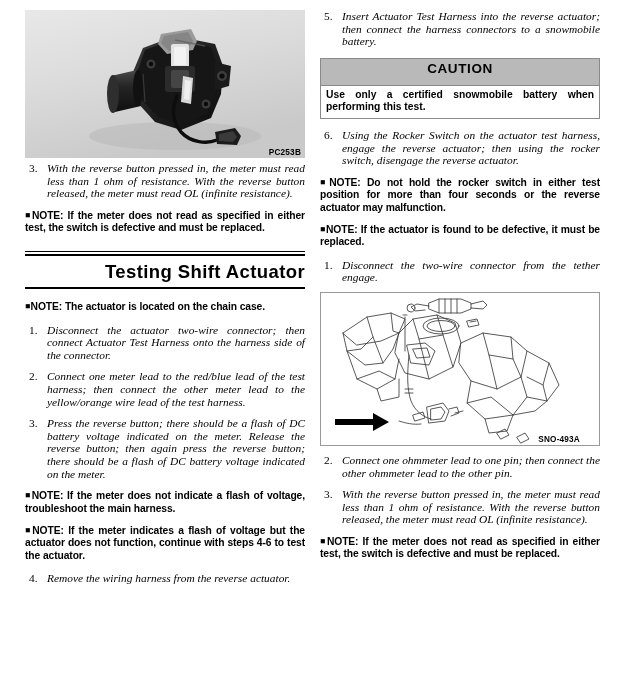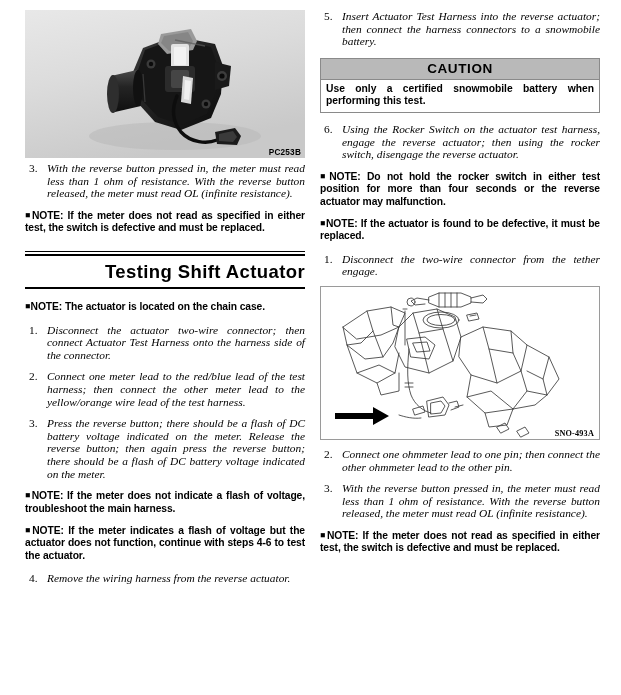--- a/index.html
+++ b/index.html
@@ -115,21 +115,21 @@
   }
   .caution-head {
     background: #b9b9b9;
     border-bottom: 1px solid #8a8a8a;
     text-align: center;
     font-family: "Liberation Sans", sans-serif;
     font-weight: bold;
     font-size: 13.5px;
     line-height: 17px;
     letter-spacing: 0.6px;
-    padding: 1px 0 2px 0;
+    padding: 1px 0 8px 0;
   }
   .caution-body {
     font-family: "Liberation Sans", sans-serif;
     font-weight: bold;
     font-size: 10.3px;
     line-height: 12.6px;
     text-align: justify;
     text-justify: inter-word;
     padding: 3px 5px 4px 5px;
   }
@@ -157,23 +157,23 @@
   .figure-line {
     width: 278px;
     height: 152px;
     border: 1px solid #9a9a9a;
     position: relative;
     background: #fff;
     overflow: hidden;
   }
   .caption-in-box {
     position: absolute;
-    right: 5px;
+    right: 19px;
     bottom: 1px;
-    font-family: Liberation Serif, serif;
+    font-family: Liberation Sans, sans-serif;
     font-weight: bold;
     font-size: 8.2px;
     letter-spacing: 0.2px;
   }
   svg { display: block; }
 </style>
 </head>
 <body>
 
 <div class="page">

